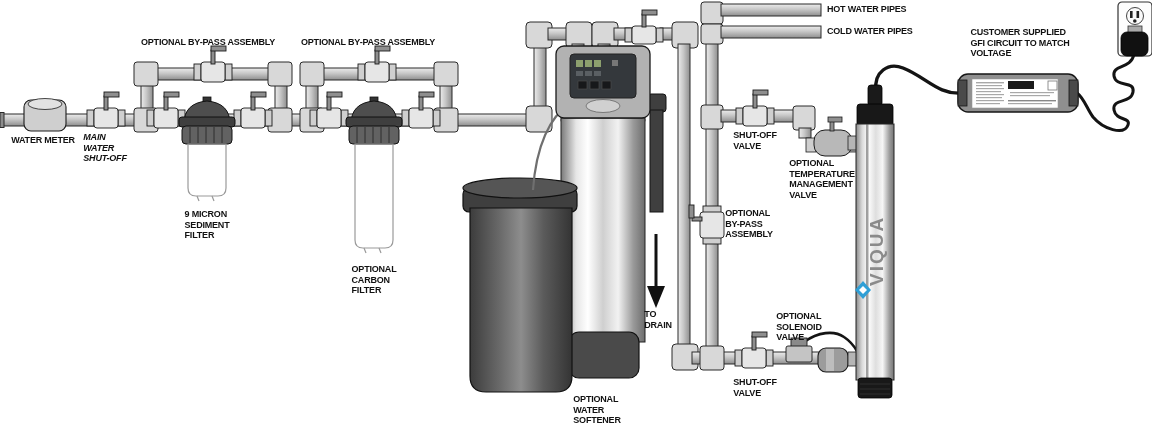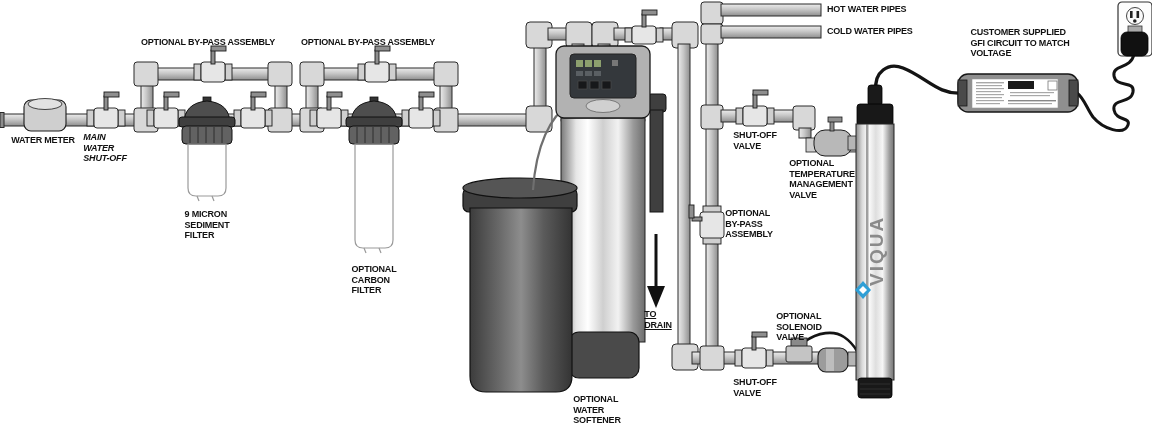--- a/index.html
+++ b/index.html
@@ -351,21 +351,21 @@
 MANAGEMENT
 VALVE</div>
 <div class="lbl" style="left:749px;top:208px;">OPTIONAL
 BY-PASS
 ASSEMBLY</div>
 <div class="lbl" style="left:799px;top:311px;">OPTIONAL
 SOLENOID
 VALVE</div>
 <div class="lbl" style="left:755px;top:377px;">SHUT-OFF
 VALVE</div>
-<div class="lbl" style="left:658px;top:309px;text-decoration:underline;">TO
+<div class="lbl" style="left:658px;top:309px;">TO
 DRAIN</div>
 <div class="lbl" style="left:597px;top:394px;">OPTIONAL
 WATER
 SOFTENER</div>
 <div class="lbl" style="left:1020px;top:27px;">CUSTOMER SUPPLIED
 GFI CIRCUIT TO MATCH
 VOLTAGE</div>
 
 </div>
 

